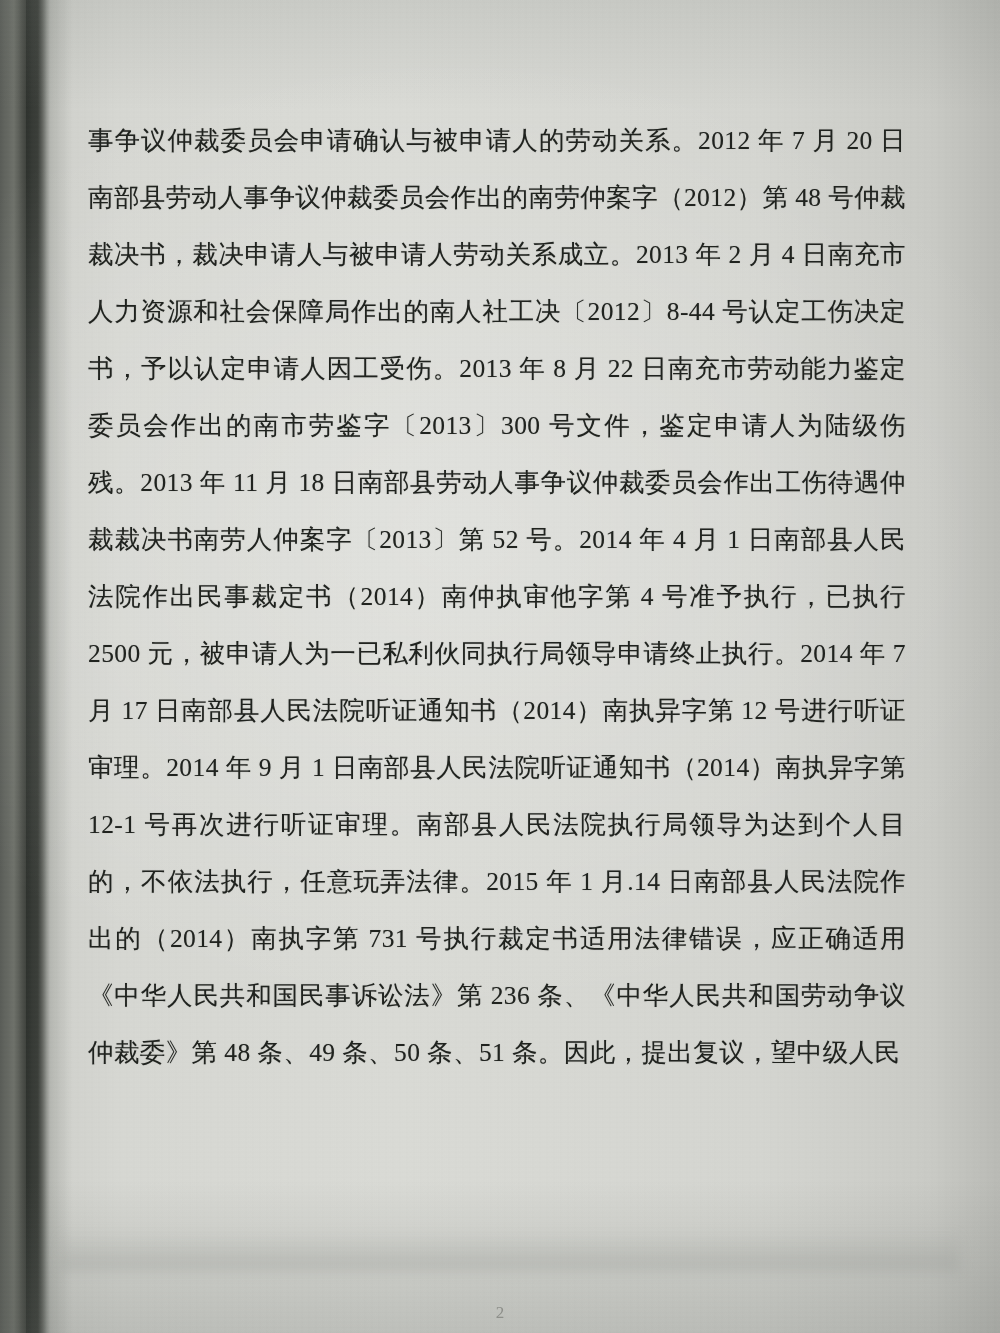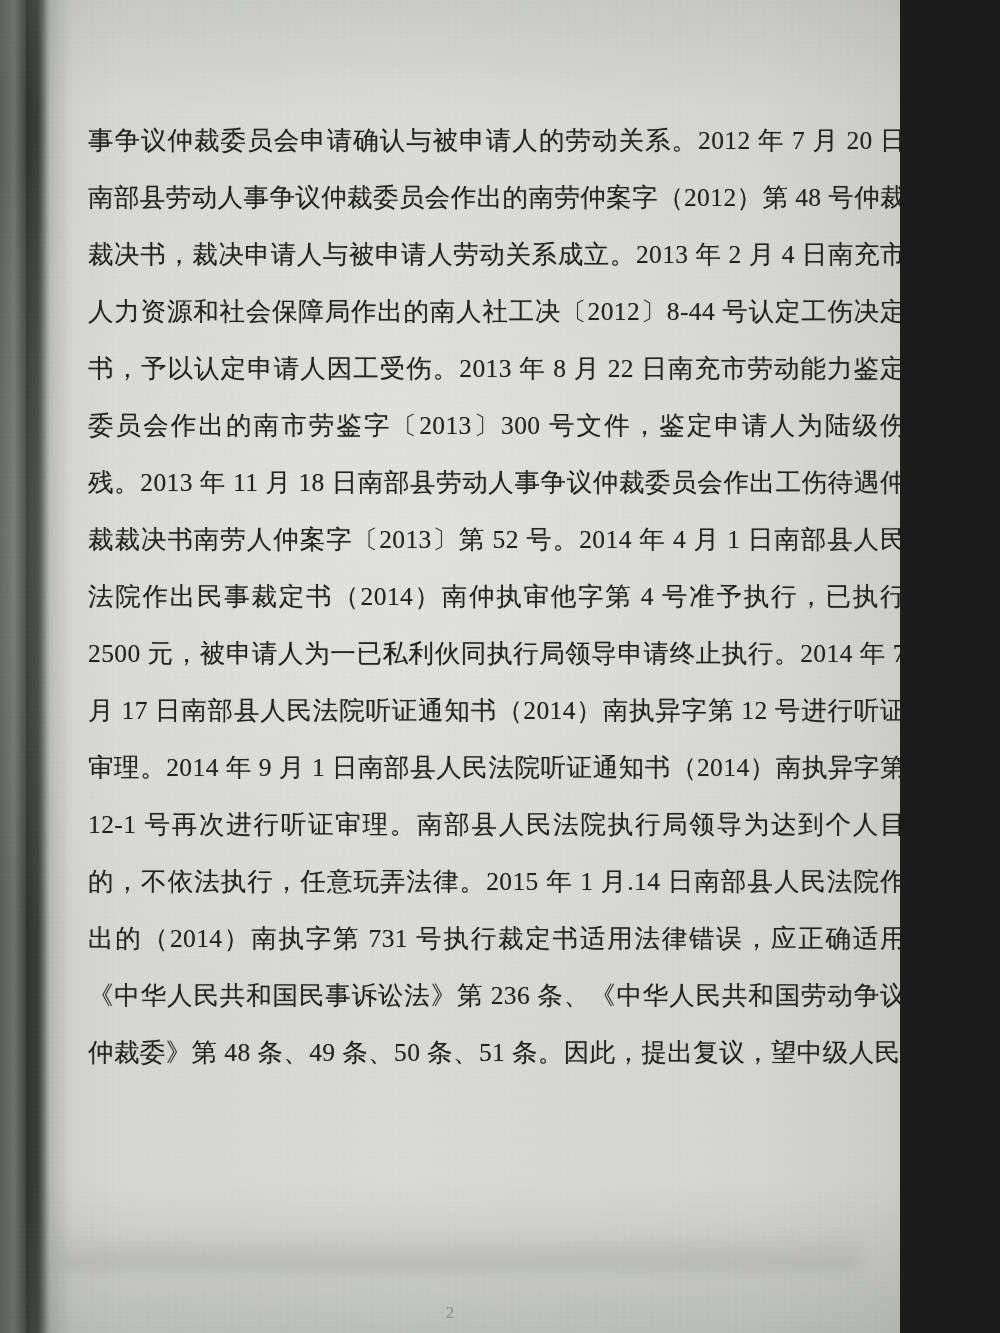--- a/index.html
+++ b/index.html
@@ -2,21 +2,21 @@
 <html lang="zh"><head>
 <meta charset="utf-8">
 <style>
   html, body {
     margin: 0;
     padding: 0;
     background: #1c1c1c;
   }
   #page {
     position: relative;
-    width: 900px;
+    width: 1000px;
     height: 1333px;
     overflow: hidden;
     background: #fef9c3;
     font-family: "Liberation Serif", "DejaVu Serif", serif;
   }
   
   .photo-bg {
     position: absolute;
     inset: 0;
     background:

